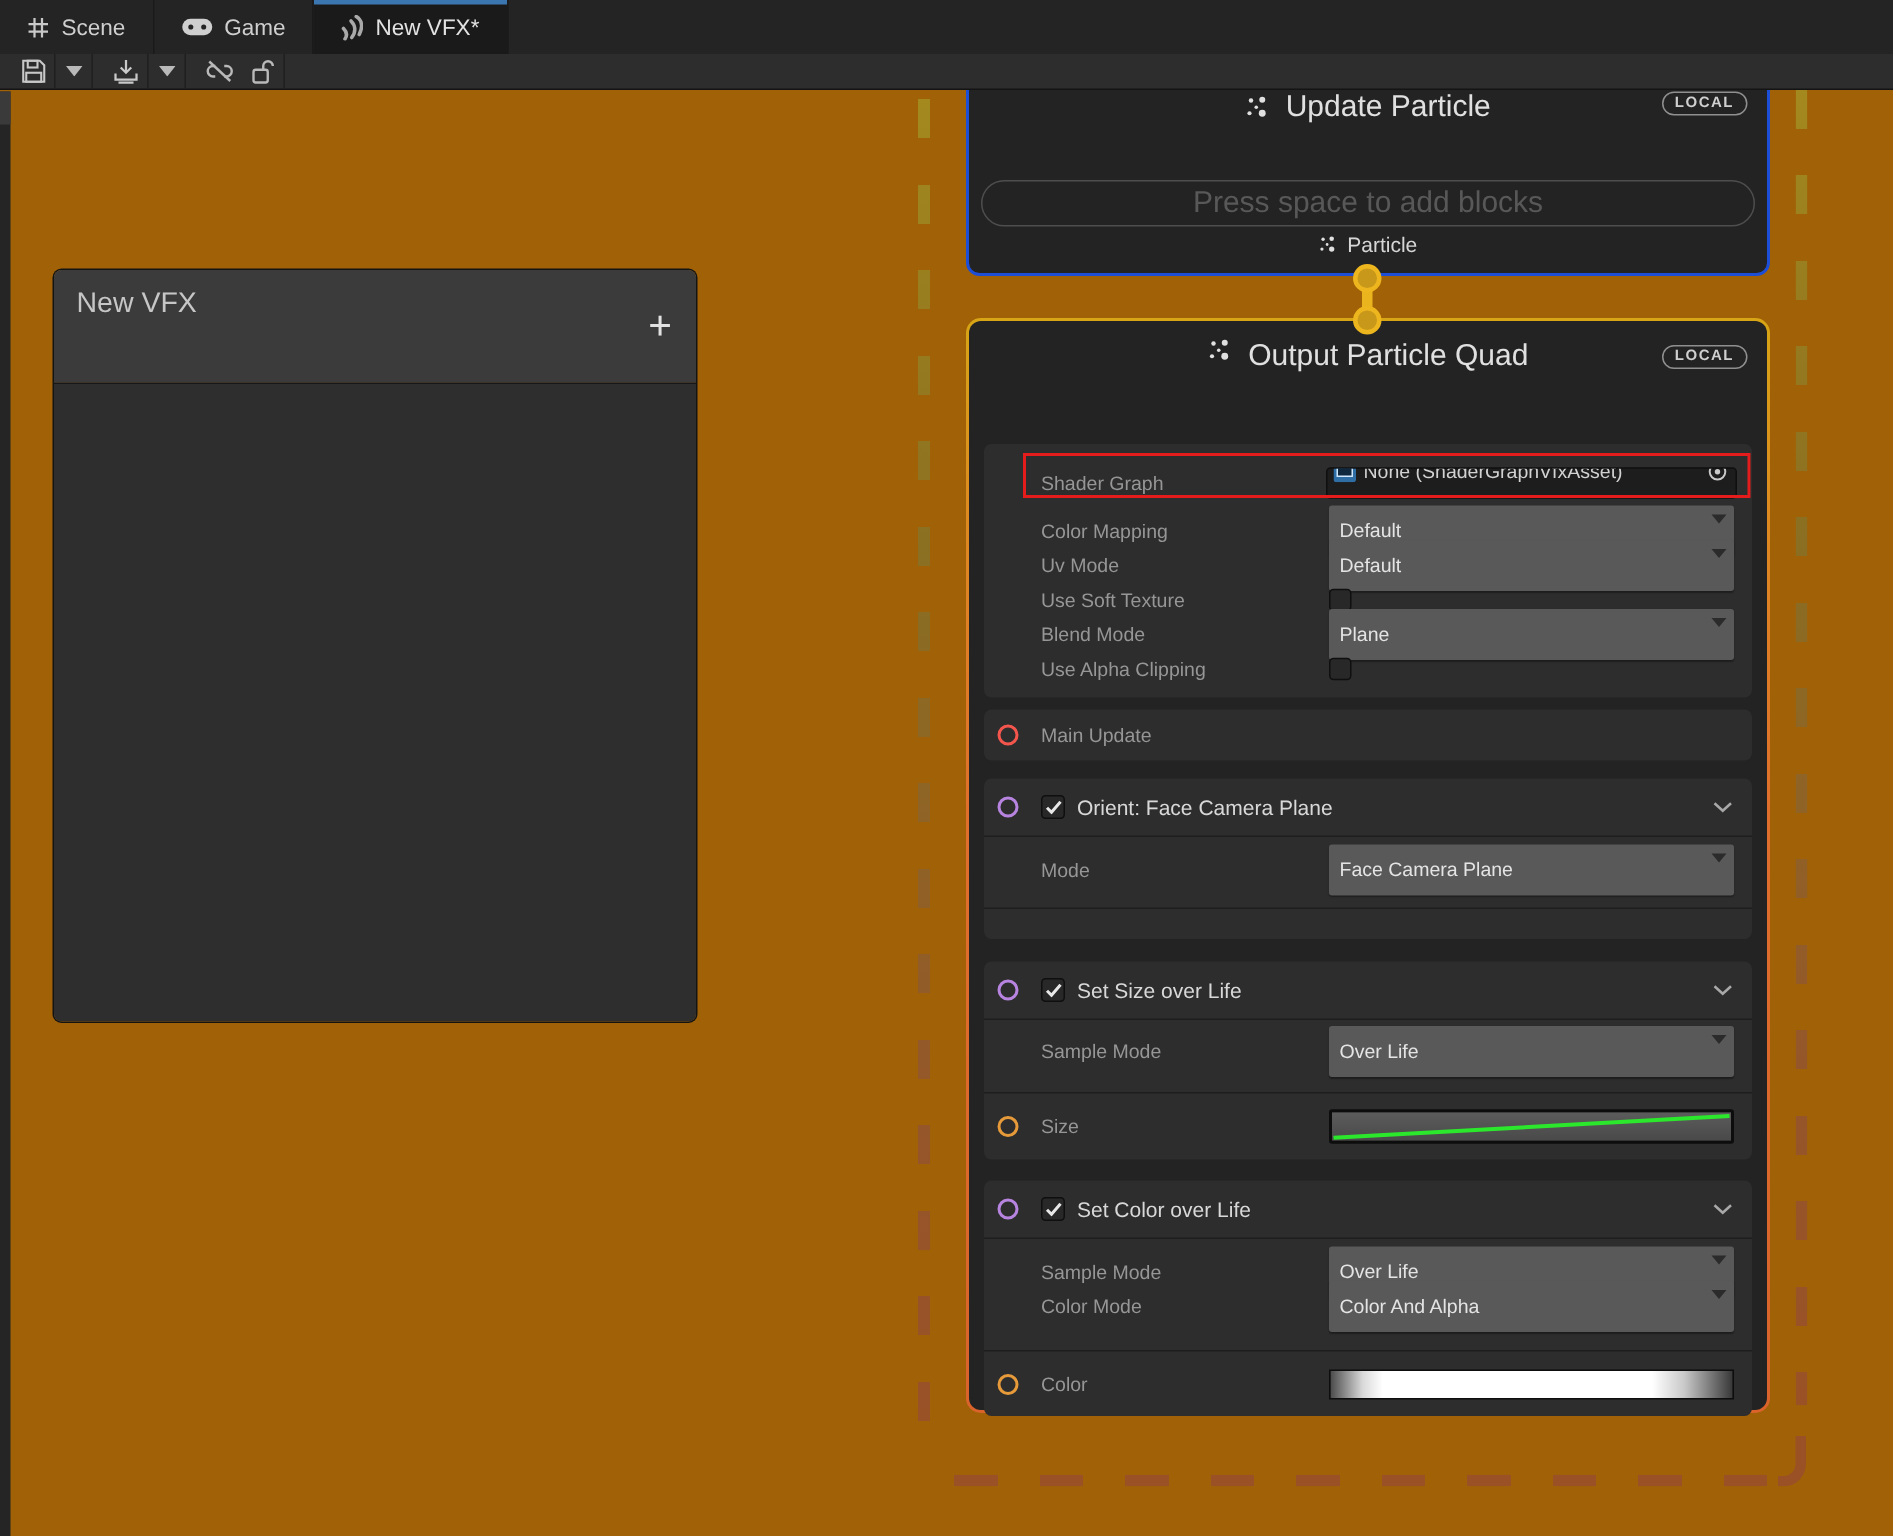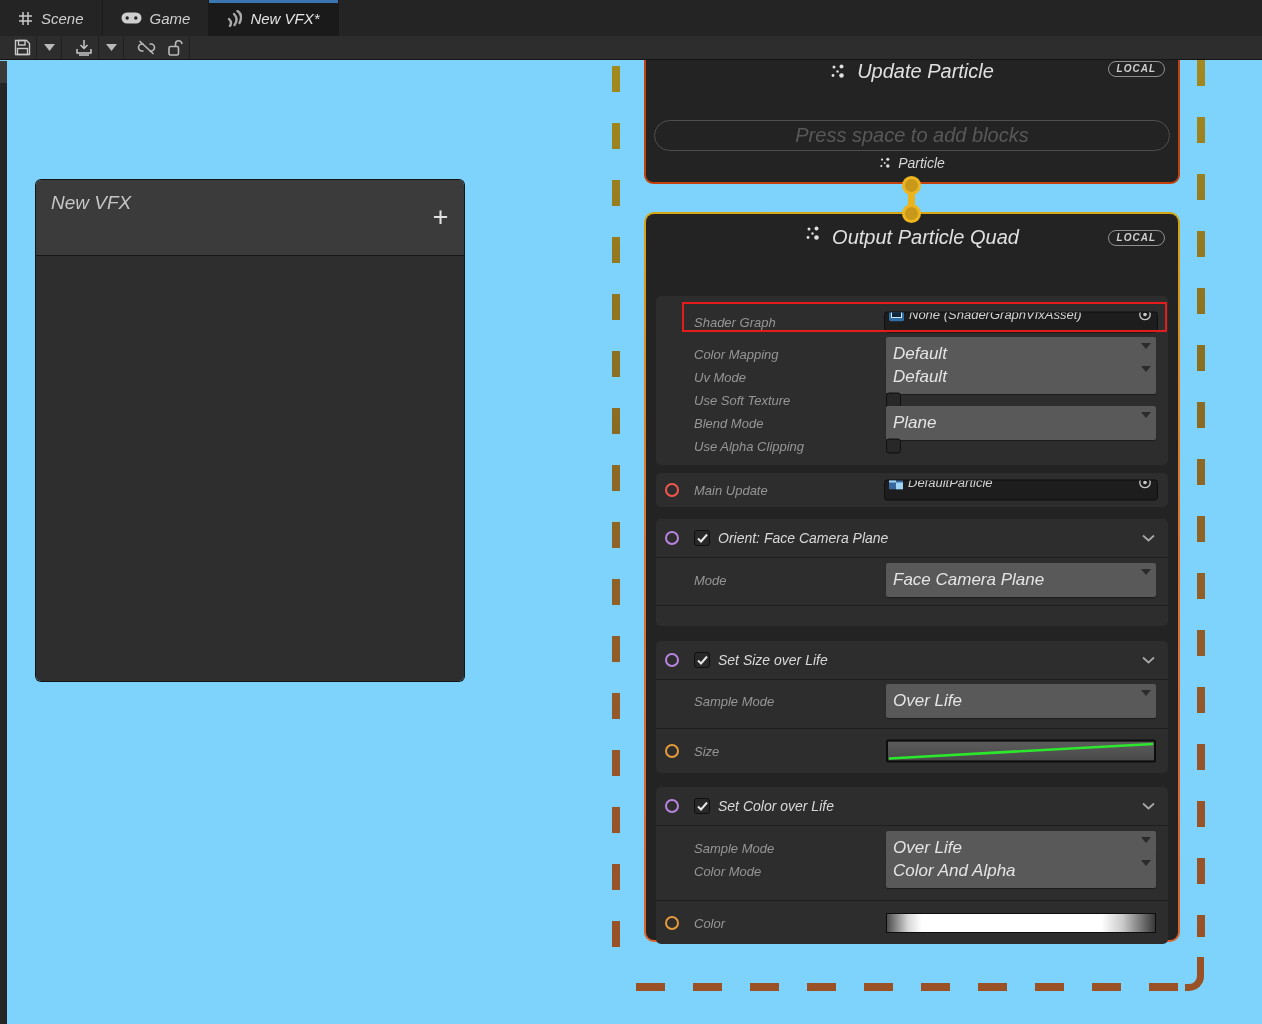--- a/index.html
+++ b/index.html
@@ -1,19 +1,19 @@
 <!DOCTYPE html>
 <html><head>
 <meta charset="utf-8">
 <style>
   * { box-sizing: border-box; }
   html,body { margin:0; padding:0; background:#0e0e0e; }
   .stage {
     position:relative; width:1262px; height:1024px; overflow:hidden;
-    background:#7dd3fc; font-family:"Liberation Sans", sans-serif;font-style:italic;
+    background:#a16207; font-family:"Liberation Sans", sans-serif;
   }
 
   
   .tabbar { position:absolute; left:0; top:0; right:0; height:36px; background:#242424; z-index:30; }
   .tabs { position:absolute; left:0; top:0; height:36px; display:flex; }
   .tab { display:flex; align-items:center; gap:8px; padding:0 18px; color:#cfcfcf;
          font-size:15px; border-right:1px solid #1a1a1a; cursor:pointer; }
   .tab.active { background:#1a1a1a; color:#e3e3e3; box-shadow: inset 0 3px 0 #3c76b0; }
 
   
@@ -48,21 +48,21 @@
     mask:repeating-linear-gradient(90deg,#000 0 29px,transparent 29px 57px); }
   #dashL { left:612px; top:66px; height:910px; }
   #dashR { left:1197px; top:60px; height:877px; }
   #dashB { left:636px; top:983px; width:542px; }
   .dash-corner { position:absolute; left:1185px; top:957px; width:19px; height:34px;
     border-right:7px solid #9a5126; border-bottom:7px solid #9a5126;
     border-bottom-right-radius:15px; z-index:1; }
 
   
   .node-update { position:absolute; left:644px; top:50px; width:536px; height:134px;
-    background:#232323; border:2px solid #c2410c; border-radius:9px; z-index:2; }
+    background:#232323; border:2px solid #1d4ed8; border-radius:9px; z-index:2; }
   .n-title { position:absolute; left:0; right:0; top:8px; text-align:center; font-size:20px;
     color:#e0e0e0; display:flex; justify-content:center; align-items:center; gap:10px; }
   .badge { position:absolute; right:13px; font-size:10px; font-weight:bold; letter-spacing:1px;
     color:#cfcfcf; border:1.5px solid #8f8f8f; border-radius:9px; padding:1px 8px 2px; }
   .nu-placeholder { position:absolute; left:8px; right:8px; top:68px; height:31px;
     border:1px solid #4e4e4e; border-radius:16px; color:#585858; font-size:20px;
     display:flex; align-items:center; justify-content:center; }
   .nu-flow { position:absolute; left:0; right:0; top:103px; text-align:center; color:#d6d6d6;
     font-size:14px; display:flex; justify-content:center; align-items:center; gap:6px; }
 
@@ -90,21 +90,21 @@
   .srow-big { height:40px; }
   .brow-main { position:relative; height:34px; }
   .brow-size { position:relative; height:44px; }
   .brow-color { position:relative; height:43px; }
   .lbl { position:absolute; left:38px; top:50%; transform:translateY(-50%);
     font-size:13px; color:#969696; white-space:nowrap; }
   .ctrl { position:absolute; left:230px; width:270px; top:50%; transform:translateY(-50%); }
   .ctrl-wide { position:absolute; left:228px; width:274px; top:50%; transform:translateY(-50%); }
 
   .dd { height:19px; background:#595959; border-radius:2px; position:relative; display:flex;
-    align-items:center; padding:17px 7px; font-size:17px; color:#e4e4e4; cursor:pointer;
+    align-items:center; padding:17px 7px; font-size:13px; color:#e4e4e4; cursor:pointer;
     box-shadow:0 1px 1px rgba(0,0,0,.35); }
   .dd .arr { position:absolute; right:5px; top:6px; width:0; height:0;
     border-left:5px solid transparent; border-right:5px solid transparent;
     border-top:6px solid #2b2b2b; }
 
   .objfield { height:21px; background:#1d1d1d; border:1px solid #0f0f0f; border-radius:3px;
     display:flex; align-items:center; gap:5px; padding:0 2px 16px 4px; font-size:13px;
     color:#d2d2d2; cursor:pointer; white-space:nowrap; overflow:hidden; }
   .objfield .picker { margin-left:auto; flex:0 0 auto; display:flex; align-items:center;
     justify-content:center; width:20px; height:100%; }
@@ -362,35 +362,20 @@
           <div class="srow">
             <span class="lbl">Use Alpha Clipping</span>
             <div class="cb"></div>
           </div>
         </div>
 
         <div class="block" id="blk-main">
           <div class="brow-main">
             <div class="port port-red"></div>
             <span class="lbl">Main Update</span>
-            <div class="ctrl-wide objfield">
-              <span>
-                <svg width="14" height="14" viewBox="0 0 14 14">
-                    <rect width="14" height="14" fill="#39689f"></rect>
-                    <path d="M0 0h7v7H0zM7 7h7v7H7z" fill="#9fd4f5"></path>
-                  </svg>
-              </span>
-              <span>DefaultParticle</span>
-              <span class="picker">
-                <svg width="14" height="14" viewBox="0 0 14 14">
-                    <circle cx="7" cy="7" r="5.2" stroke="#c8c8c8" fill="none" stroke-width="1.3"></circle>
-                    <circle cx="7" cy="7" r="1.8" fill="#c8c8c8"></circle>
-                  </svg>
-              </span>
-            </div>
           </div>
         </div>
 
         <div class="block" id="blk-orient">
           <div class="bhead">
             <div class="port"></div>
             <div class="cb2">
               <span>
                 <svg width="11" height="9" viewBox="0 0 11 9">
                     <path d="M1 4.5l3 3 6-7" stroke="#e8e8e8" stroke-width="2" fill="none"></path>

